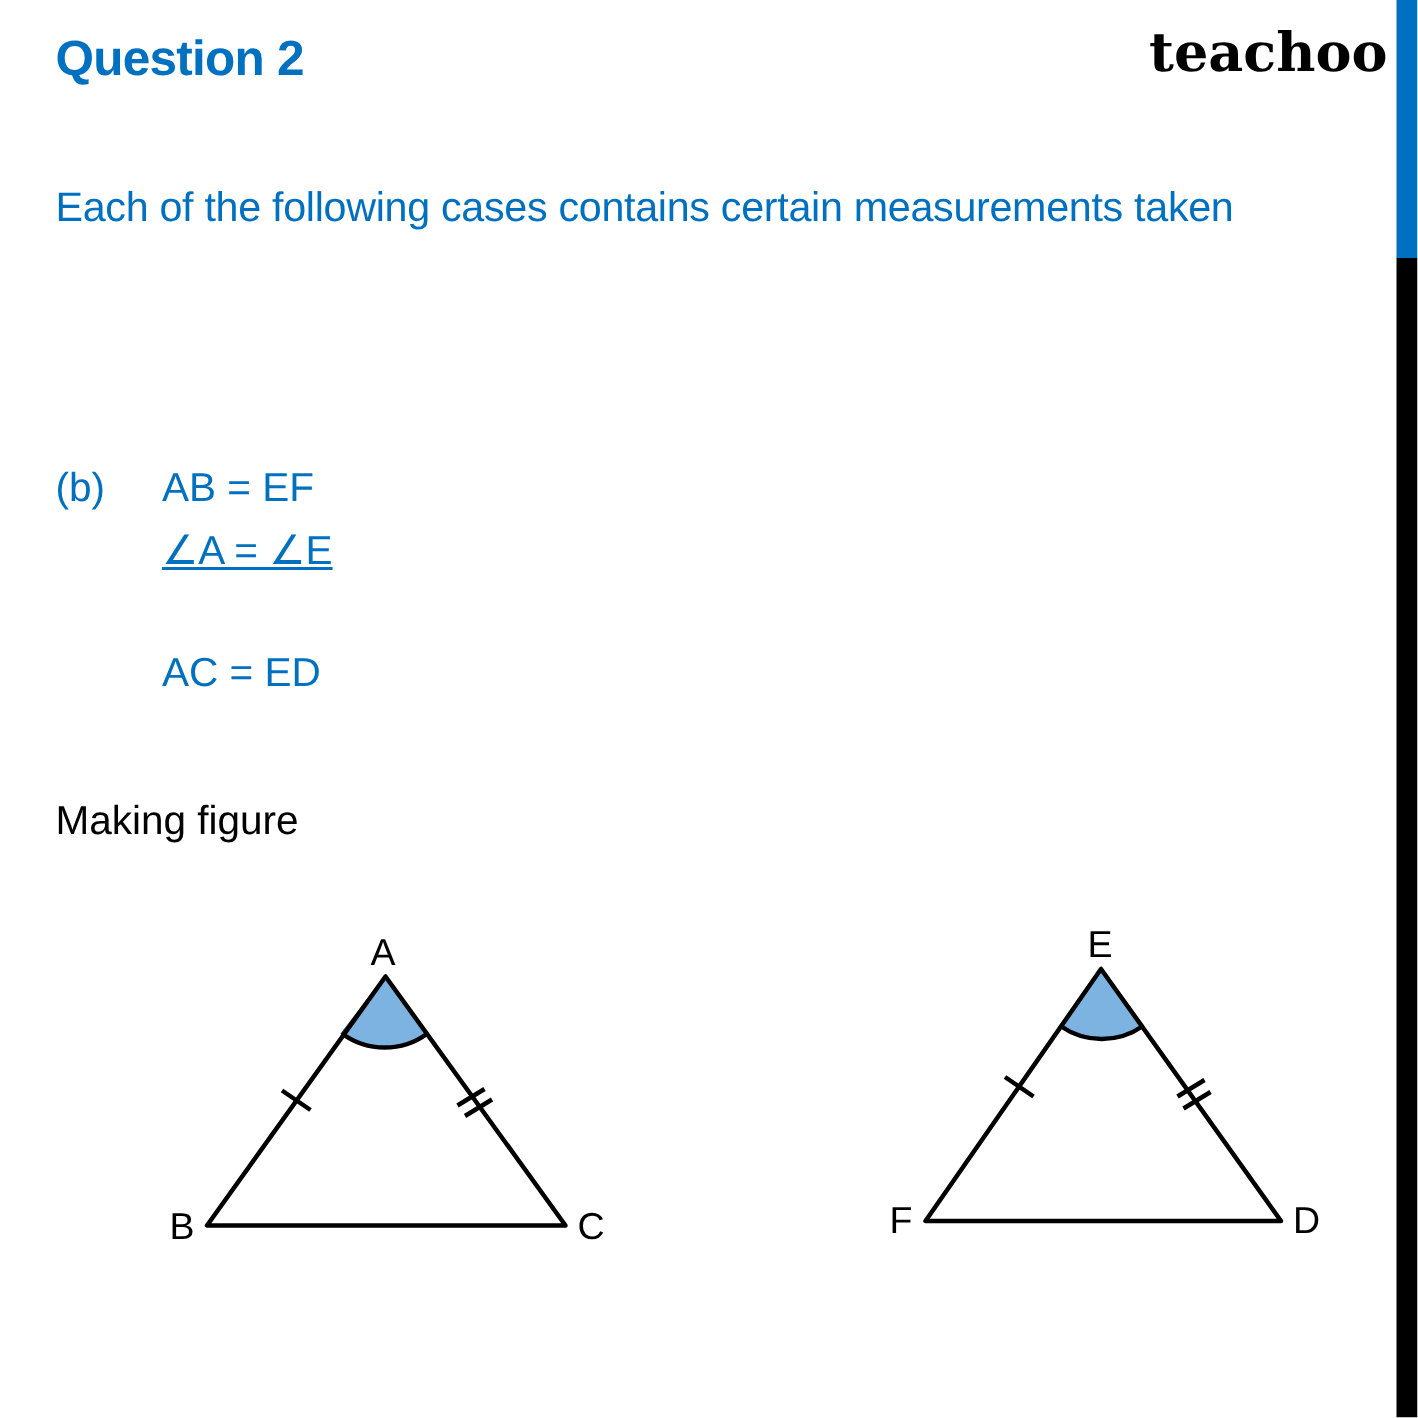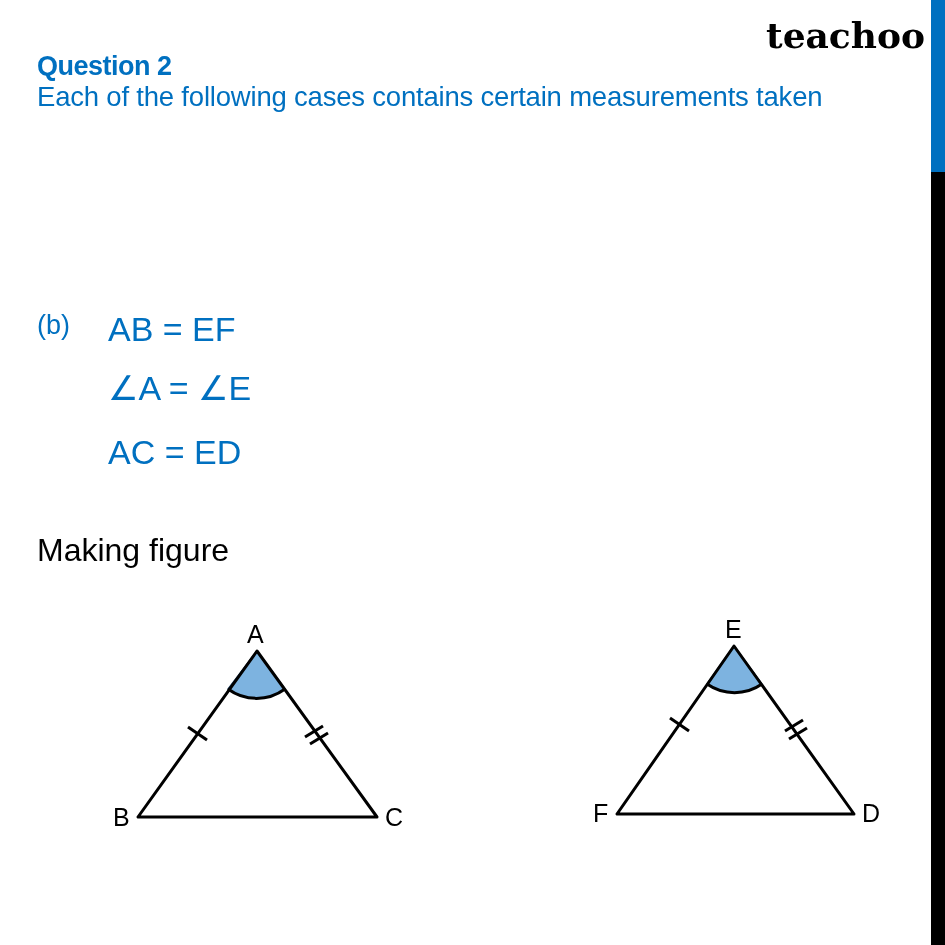--- a/index.html
+++ b/index.html
@@ -3,52 +3,51 @@
 <meta charset="utf-8">
 <style>
   html, body { margin:0; padding:0; }
   body {
     width:945px; height:945px; background:#ffffff; position:relative; overflow:hidden;
     font-family: "Liberation Sans", "DejaVu Sans", sans-serif;
   }
   .sidebar-bar-blue { position:absolute; left:931px; top:0; width:14px; height:172px; background:#0070C0; }
   .sidebar-bar-black { position:absolute; left:931px; top:172px; width:14px; height:773px; background:#000000; }
   .q-title {
-    position:absolute; left:37px; top:20px; font-size:27px; font-weight:bold; color:#0070C0;
+    position:absolute; left:37px; top:20px; font-size:33px; font-weight:bold; color:#0070C0;
     letter-spacing:-0.5px;
-    margin-top:31px;
   }
   .logo {
     position:absolute; left:766px; top:14px; font-family:"DejaVu Serif", serif; 
     font-weight:bold; font-size:36px; color:#000; letter-spacing:0px;
   }
   .q-body { position:absolute; left:37px; top:76px; width:880px; color:#0070C0; font-size:27.5px; }
-  .q-line { height:57.5px; line-height:42px; white-space:nowrap; letter-spacing:-0.2px; }
+  .q-line { height:57.5px; line-height:42px; white-space:nowrap; letter-spacing:-0.2px;margin-top:41px; }
   .part-label { position:absolute; left:37px; top:310px; color:#0070C0; font-size:27px; }
-  .cond { position:absolute; left:108px; color:#0070C0; font-size:34px; white-space:nowrap; }
-  .making { position:absolute; left:37px; top:532px; color:#000; font-size:32px; }
+  .cond { position:absolute; left:108px; color:#0070C0; font-size:27px; white-space:nowrap; }
+  .making { position:absolute; left:37px; top:532px; color:#000; font-size:27px; }
   svg.fig { position:absolute; left:0; top:600px; }
   .vlabel { font-family:"Liberation Sans", sans-serif; font-size:25px; fill:#000; }
 </style>
 </head>
 <body>
 
 <div class="sidebar-bar-blue"></div>
 <div class="sidebar-bar-black"></div>
 
 <div class="q-title">Question 2</div>
 <div class="logo">teachoo</div>
 
 <div class="q-body">
   <div class="q-line">Each of the following cases contains certain measurements taken</div>
 </div>
 
 <div class="part-label">(b)</div>
 <div class="cond" style="top:310px;">AB = EF</div>
-<div class="cond" style="top:368px;">∠A = ∠E</div>
+<div class="cond" style="top:352px;text-decoration:underline;">∠A = ∠E</div>
 <div class="cond" style="top:433px;">AC = ED</div>
 
 <div class="making">Making figure</div>
 
 <svg class="fig" width="945" height="260" viewBox="0 600 945 260">
 
   <g>
     <path d="M257 651 L228 689 A48 48 0 0 0 285 689 Z" fill="#7DB3E0" stroke="#1a3b5c" stroke-width="1.5"></path>
     <path d="M228 689 A48 48 0 0 0 285 689" fill="none" stroke="#000" stroke-width="3"></path>
     <polygon points="257,651 138,817 377,817" fill="none" stroke="#000" stroke-width="3" stroke-linejoin="round"></polygon>

